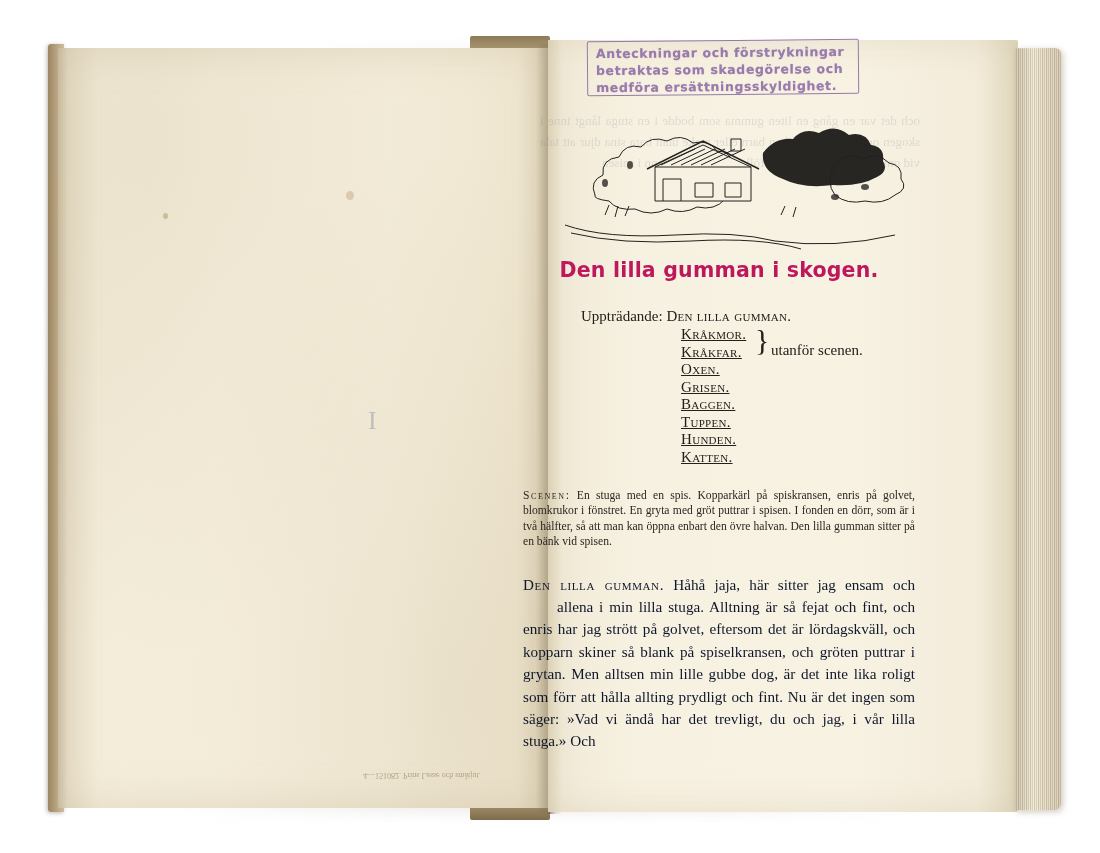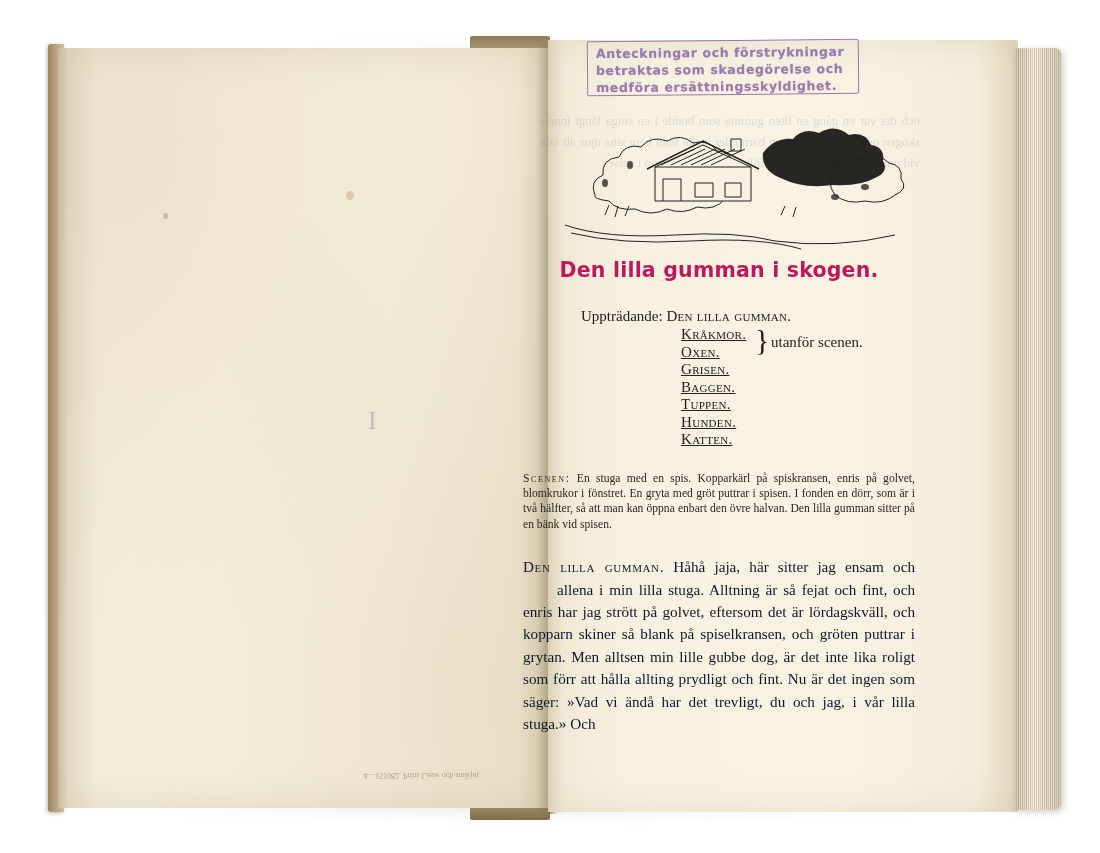--- a/index.html
+++ b/index.html
@@ -211,21 +211,21 @@
     position: absolute;
     left: 232px;
     top: 17px;
     font-size: 30px;
     line-height: 30px;
     color: #23201c;
   }
   .offstage {
     position: absolute;
     left: 248px;
-    top: 26px;
+    top: 34px;
     font-size: 15px;
   }
 
   .scene-note {
     margin-top: 22px;
     font-size: 11.6px;
     line-height: 15.4px;
     text-align: justify;
     color: #2a2621;
   }
@@ -382,20 +382,21 @@
 
     <h1 class="play-title">Den lilla gumman i skogen.</h1>
 
     <div class="cast">
       <div class="cast-lead">
         <span>Uppträdande:</span>
         <span class="smallcaps">Den lilla gumman.</span>
       </div>
       <ul class="cast-list">
         <li class="smallcaps">Kråkmor.</li>
+        <li class="smallcaps">Kråkfar.</li>
         <li class="smallcaps">Oxen.</li>
         <li class="smallcaps">Grisen.</li>
         <li class="smallcaps">Baggen.</li>
         <li class="smallcaps">Tuppen.</li>
         <li class="smallcaps">Hunden.</li>
         <li class="smallcaps">Katten.</li>
       </ul>
       <span class="brace">}</span>
       <span class="offstage">utanför scenen.</span>
     </div>

